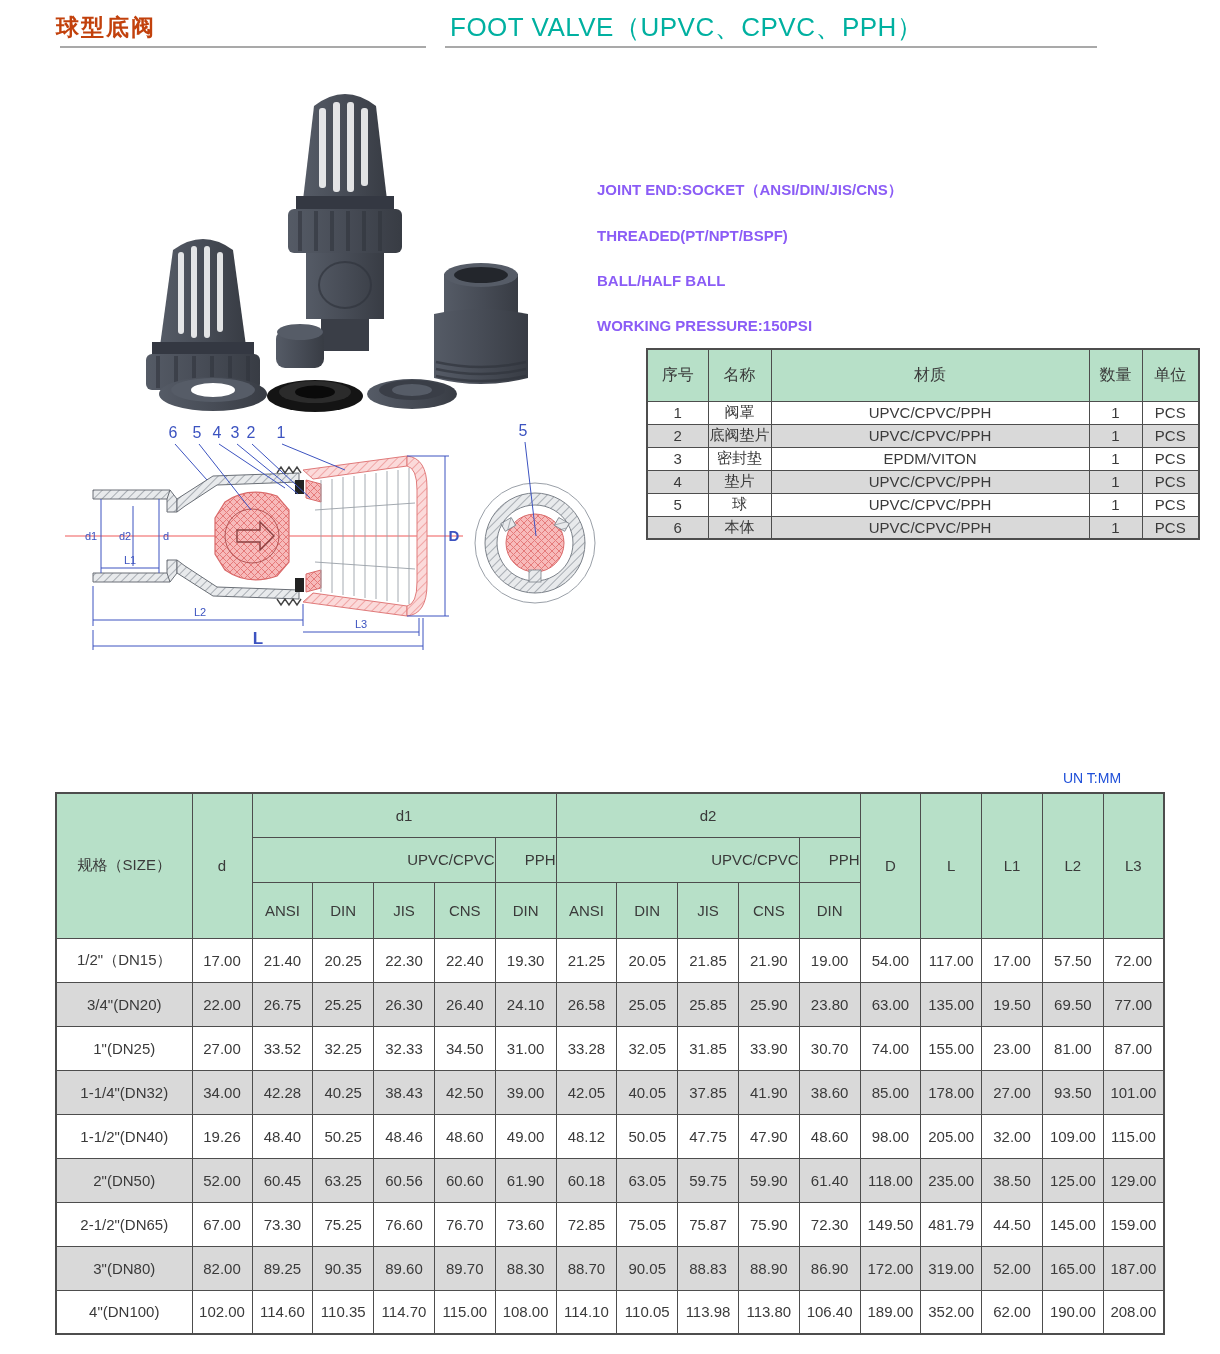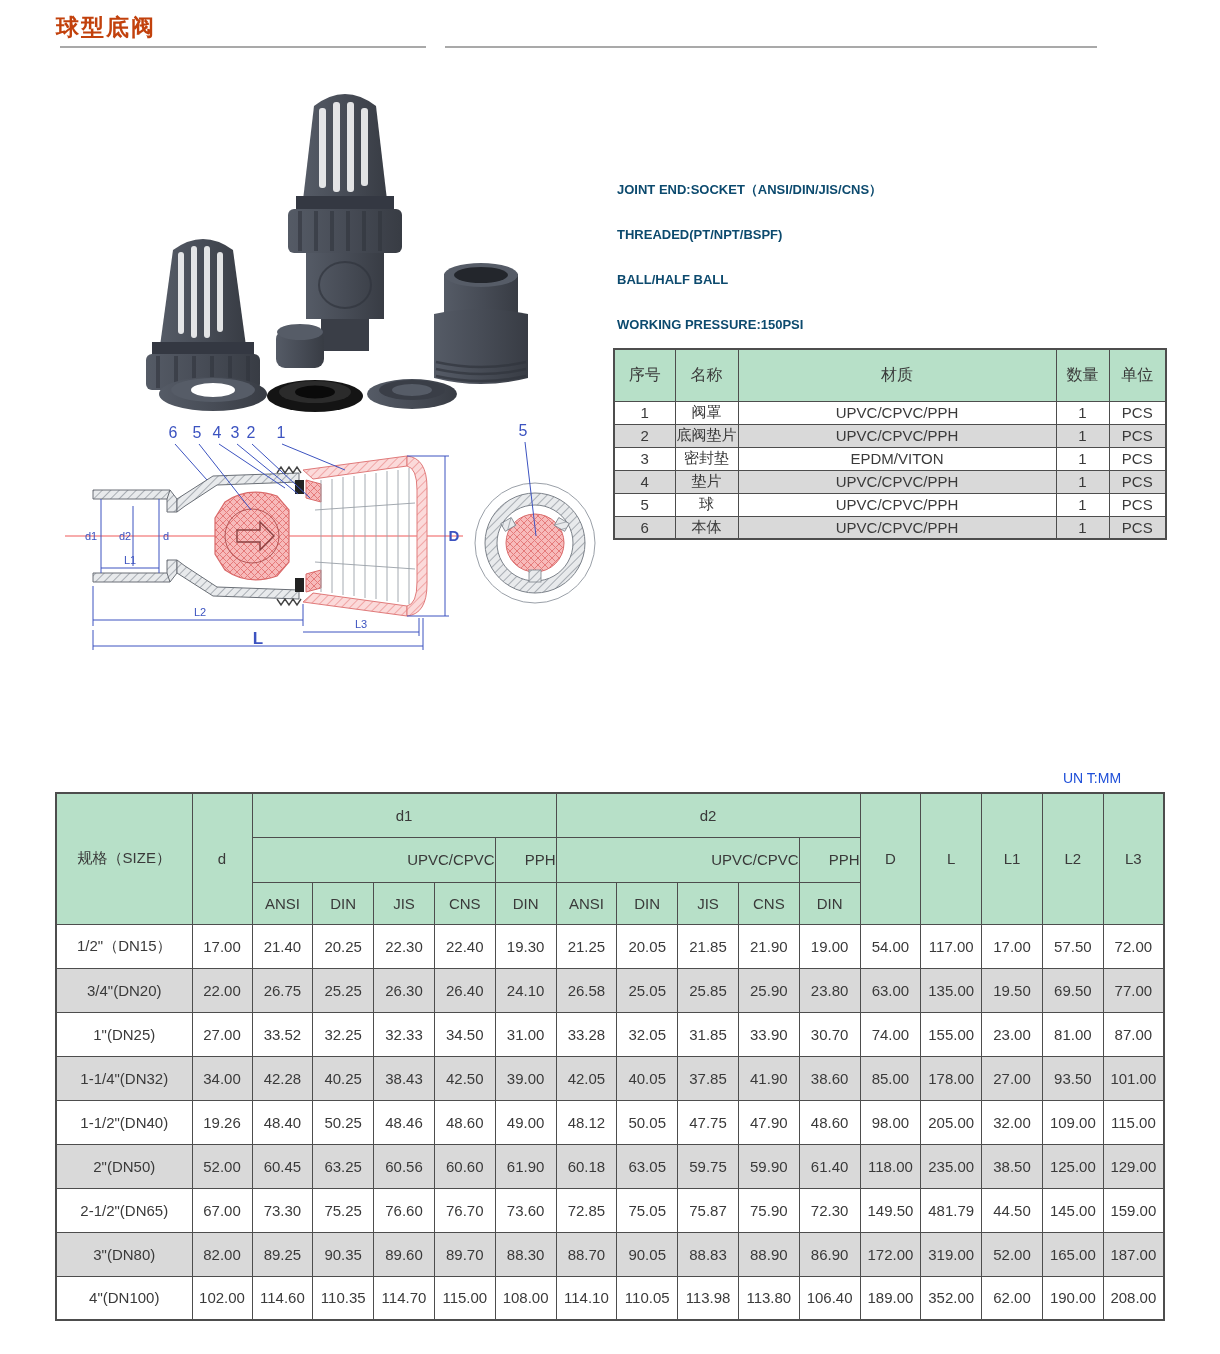--- a/index.html
+++ b/index.html
@@ -8,54 +8,55 @@
   #page { position:relative; width:1220px; height:1354px; background:#fff; overflow:hidden; }
 
   
   .zh-title { position:absolute; left:56px; top:12px; font-size:23px; font-weight:bold; color:#c2410c; letter-spacing:2px; }
   .en-title { position:absolute; left:450px; top:10px; font-size:26px; color:#00b0a0; letter-spacing:0.5px; }
   .rule { position:absolute; height:2px; background:#a9a9a9; top:46px; }
   .rule.left  { left:60px;  width:366px; }
   .rule.right { left:445px; width:652px; }
 
   
-  .spec { position:absolute; left:617px; font-size:13px; font-weight:bold; color:#0c4a6e; }
+  .spec { position:absolute; left:597px; font-size:15px; font-weight:bold; color:#8b5cf6; }
 
   
   table { border-collapse:collapse; table-layout:fixed; }
   td,th { border:1px solid #4d4d4d; text-align:center; vertical-align:middle;
           font-size:15px; font-weight:normal; color:#3a3a3a; overflow:hidden; white-space:nowrap; }
   .hdr  { background:#b7e0c8; }
   tbody tr:nth-child(even) td { background:#d9d9d9; }
   tbody tr:nth-child(odd)  td { background:#ffffff; }
 
   
-  #parts-table { position:absolute; left:613px; top:348px; width:552px; border:2px solid #4d4d4d;padding-left:48px; }
+  #parts-table { position:absolute; left:646px; top:348px; width:552px; border:2px solid #4d4d4d;padding-left:48px; }
   #parts-table thead th { height:52px; font-size:16px; }
   #parts-table tbody td { height:23px; font-size:15px; }
 
   
   .unit-note { position:absolute; left:1063px; top:770px; font-size:14px; color:#1d4ed8; }
   #dim-table { position:absolute; left:55px; top:792px; width:1108px; border:2px solid #4d4d4d; }
   #dim-table thead th { font-size:15px; }
   #dim-table thead tr.h1 th { height:44px; }
   #dim-table thead tr.h2 th { height:45px;text-align:right; }
-  #dim-table thead tr.h3 th { height:42px; }
+  #dim-table thead tr.h3 th { height:56px; }
   #dim-table tbody td { height:44px; }
 
   
   .photo   { position:absolute; left:100px; top:78px;  width:500px; height:340px; }
   .drawing { position:absolute; left:55px;  top:418px; width:560px; height:238px; }
 </style>
 </head>
 <body>
 
 <div id="page">
 
   <div class="zh-title">球型底阀</div>
+  <div class="en-title">FOOT VALVE（UPVC、CPVC、PPH）</div>
   <div class="rule left"></div>
   <div class="rule right"></div>
 
   <svg class="photo" viewBox="0 0 500 340">
     <defs>
       <linearGradient id="pg" x1="0" y1="0" x2="1" y2="0">
         <stop offset="0" stop-color="#555b66"></stop>
           <stop offset="0.5" stop-color="#474c56"></stop>
           <stop offset="1" stop-color="#383c44"></stop>
       </linearGradient>

